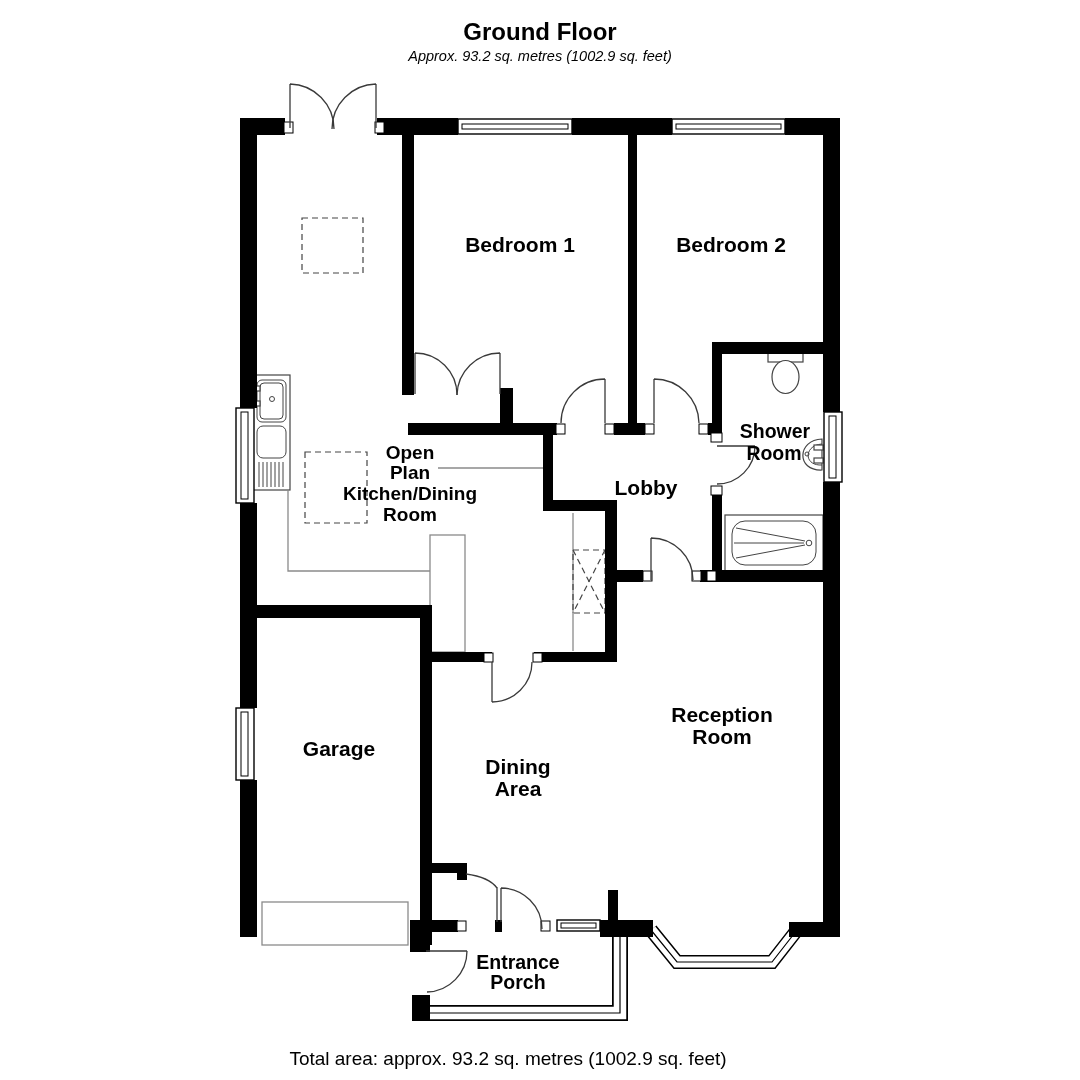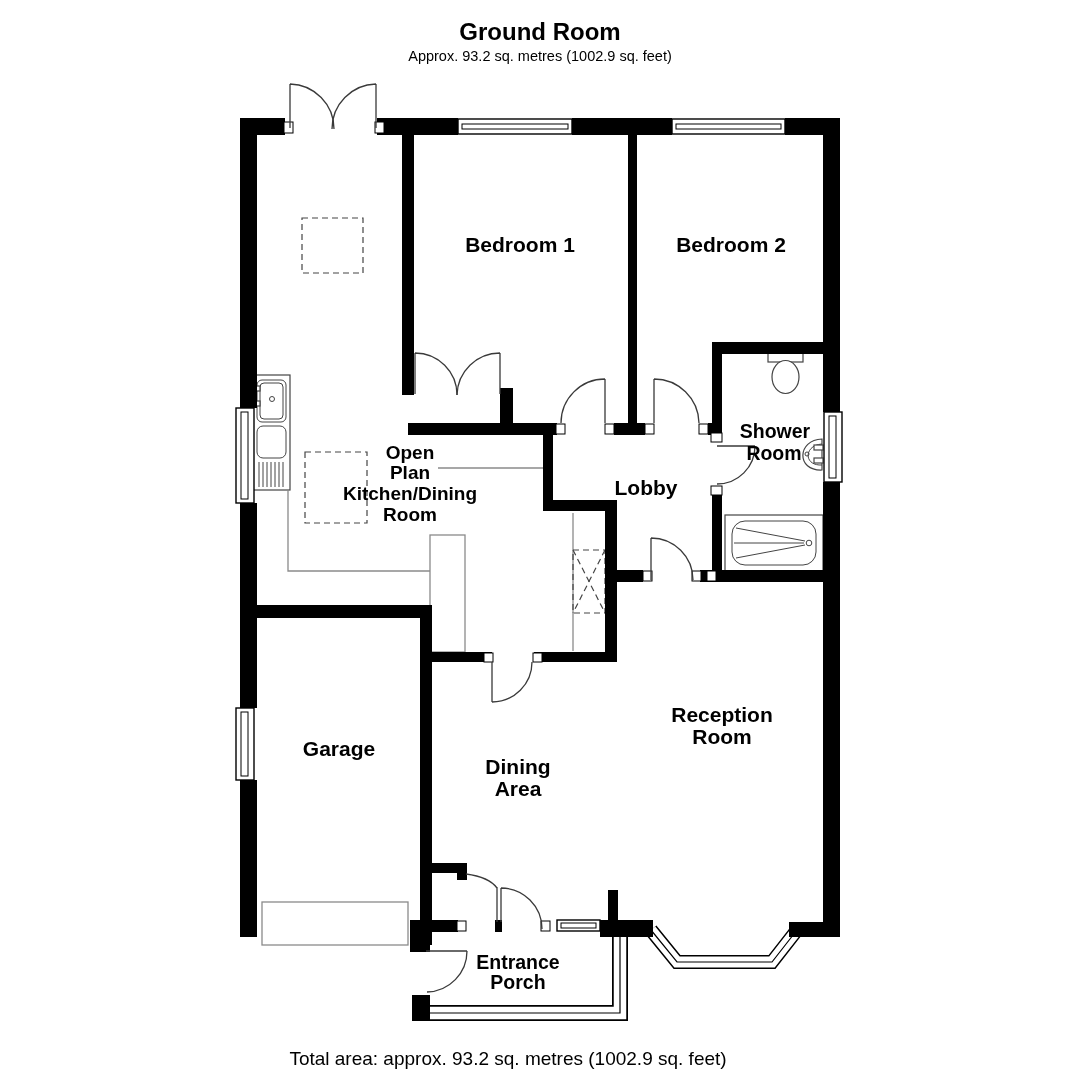--- a/index.html
+++ b/index.html
@@ -1,20 +1,20 @@
 <!DOCTYPE html>
 <html><head>
 <meta charset="utf-8">
 <style>
   html,body{margin:0;padding:0;background:#ffffff;}
   .page{position:relative;width:1080px;height:1080px;background:#ffffff;overflow:hidden;
         font-family:"Liberation Sans", sans-serif;}
   .hdr{position:absolute;left:0;right:0;text-align:center;color:#000;}
   .hdr-title{top:18px;font-size:24px;font-weight:bold;}
-  .hdr-sub{top:48px;font-size:14.5px;}
+  .hdr-sub{top:48px;font-size:14.5px;font-style:italic;}
   .ftr{position:absolute;left:0;right:0;top:1048px;text-align:center;font-size:19px;color:#000;
        transform:translateX(-32px);}
   svg{position:absolute;left:0;top:0;}
   .wall{fill:#000000;}
   .marker{fill:#ffffff;stroke:#000000;stroke-width:1;}
   .win-outer{fill:#ffffff;stroke:#000000;stroke-width:1.4;}
   .win-inner{fill:#ffffff;stroke:#000000;stroke-width:1;}
   .door{stroke:#3a3a3a;stroke-width:1.3;fill:none;}
   .fix{stroke:#444444;stroke-width:1.2;fill:#ffffff;}
   .fixl{stroke:#444444;stroke-width:1;fill:none;}
@@ -22,21 +22,21 @@
   .cntf{stroke:#8a8a8a;stroke-width:1.3;fill:#ffffff;}
   .dash{stroke:#444444;stroke-width:1.2;fill:none;stroke-dasharray:6 4;}
   .lbl{font-family:"Liberation Sans", sans-serif;font-weight:bold;fill:#000;text-anchor:middle;}
   .s21{font-size:21px;} .s19{font-size:19px;} .s195{font-size:19.5px;}
 </style>
 </head>
 <body>
 
 <div class="page">
 
-  <div class="hdr hdr-title">Ground Room</div>
+  <div class="hdr hdr-title">Ground Floor</div>
   <div class="hdr hdr-sub">Approx. 93.2 sq. metres (1002.9 sq. feet)</div>
 
   <svg width="1080" height="1080" viewBox="0 0 1080 1080">
 
     <g>
       <rect class="fix" x="253" y="375" width="37" height="115"></rect>
       <rect class="fixl" x="257" y="380" width="29" height="42" rx="5"></rect>
       <rect class="fixl" x="260" y="383" width="23" height="36" rx="4"></rect>
       <circle class="fixl" cx="272" cy="399" r="2.5"></circle>
       <rect class="fix" x="252" y="386" width="8" height="5"></rect>

